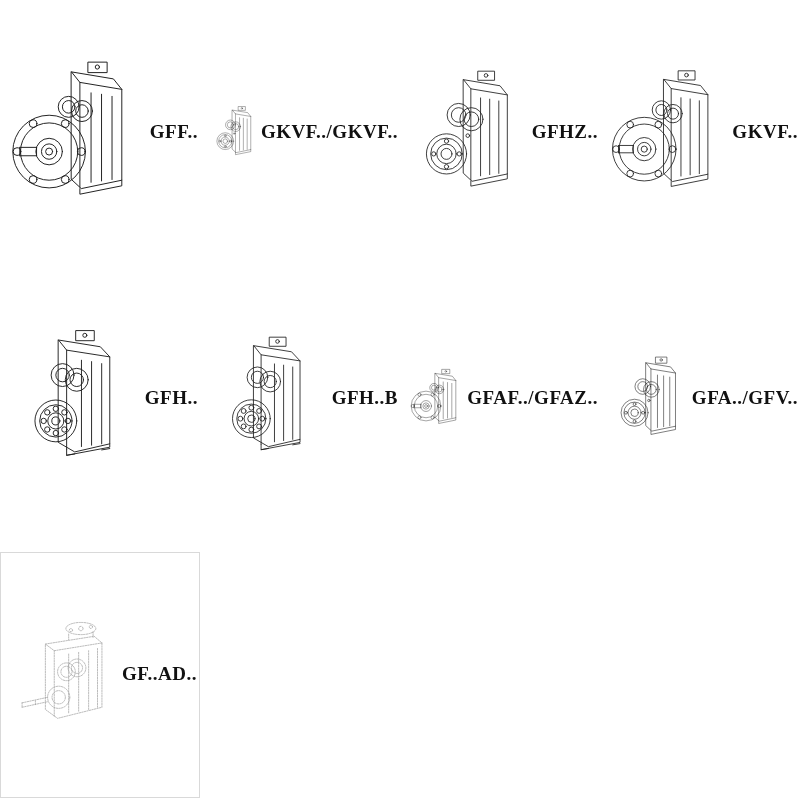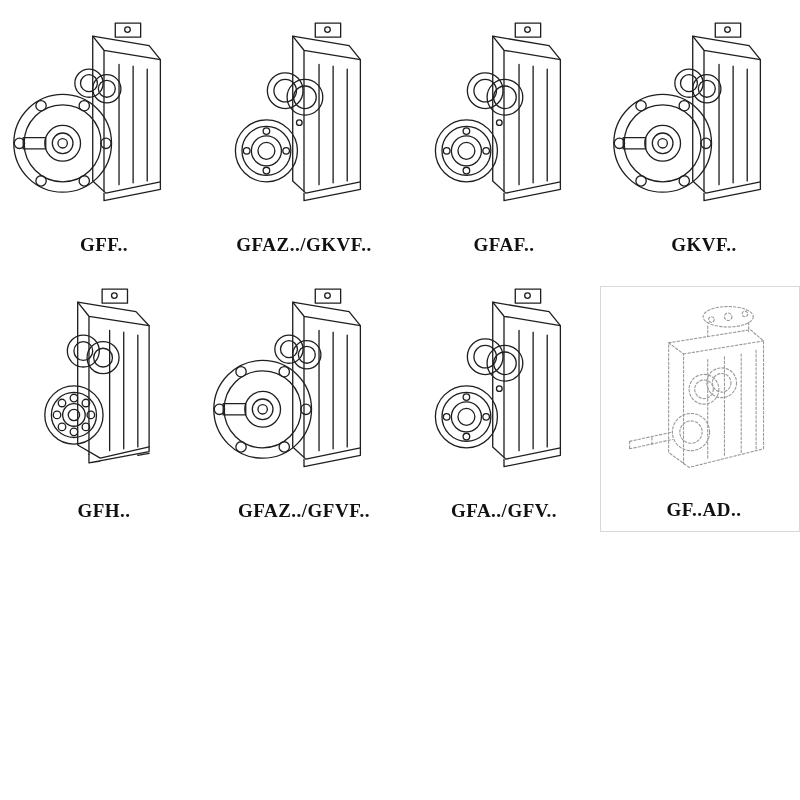--- a/index.html
+++ b/index.html
@@ -12,21 +12,21 @@
     height: 800px;
     background: #ffffff;
     font-family: "Liberation Serif", serif;
     display: grid;
     grid-template-columns: repeat(4, 200px);
     grid-template-rows: repeat(3, 266px);
     box-sizing: border-box;
   }
   .cell {
     display: flex;
-    flex-direction: column;
+    flex-direction: row;
     align-items: center;
     justify-content: flex-end;
     box-sizing: border-box;
     padding: 4px 2px 6px 10px;
   }
   .cell.bordered {
     border: 1px solid #d9d9d9;
     margin-top: 20px;
   }
   .drawing {
@@ -186,60 +186,68 @@
     </div>
     <div class="label">GFF..</div>
   </div>
 
   <div class="cell">
     <div class="drawing">
       <svg width="188" height="218" viewBox="0 0 200 232">
           <use href="#sym-bore"></use>
         </svg>
     </div>
-    <div class="label">GFAZ../GKVF..</div>
+    <div class="label">GKVF../GKVF..</div>
   </div>
 
   <div class="cell">
     <div class="drawing">
       <svg width="188" height="218" viewBox="0 0 200 232">
           <use href="#sym-bore"></use>
         </svg>
     </div>
-    <div class="label">GFAF..</div>
+    <div class="label">GFHZ..</div>
   </div>
 
   <div class="cell">
     <div class="drawing">
       <svg width="188" height="218" viewBox="0 0 200 232">
           <use href="#sym-flange"></use>
         </svg>
     </div>
     <div class="label">GKVF..</div>
   </div>
 
   <div class="cell">
     <div class="drawing">
       <svg width="188" height="218" viewBox="0 0 200 232">
           <use href="#sym-foot"></use>
         </svg>
     </div>
     <div class="label">GFH..</div>
   </div>
 
+  <div class="cell">
+    <div class="drawing">
+      <svg width="188" height="218" viewBox="0 0 200 232">
+          <use href="#sym-foot"></use>
+        </svg>
+    </div>
+    <div class="label">GFH..B</div>
+  </div>
 
 
 
   <div class="cell">
     <div class="drawing">
       <svg width="188" height="218" viewBox="0 0 200 232">
           <use href="#sym-flange"></use>
         </svg>
     </div>
-    <div class="label">GFAZ../GFVF..</div>
+    <div class="label">GFAF../GFAZ..</div>
   </div>
 
   <div class="cell">
     <div class="drawing">
       <svg width="188" height="218" viewBox="0 0 200 232">
           <use href="#sym-bore"></use>
         </svg>
     </div>
     <div class="label">GFA../GFV..</div>
   </div>

